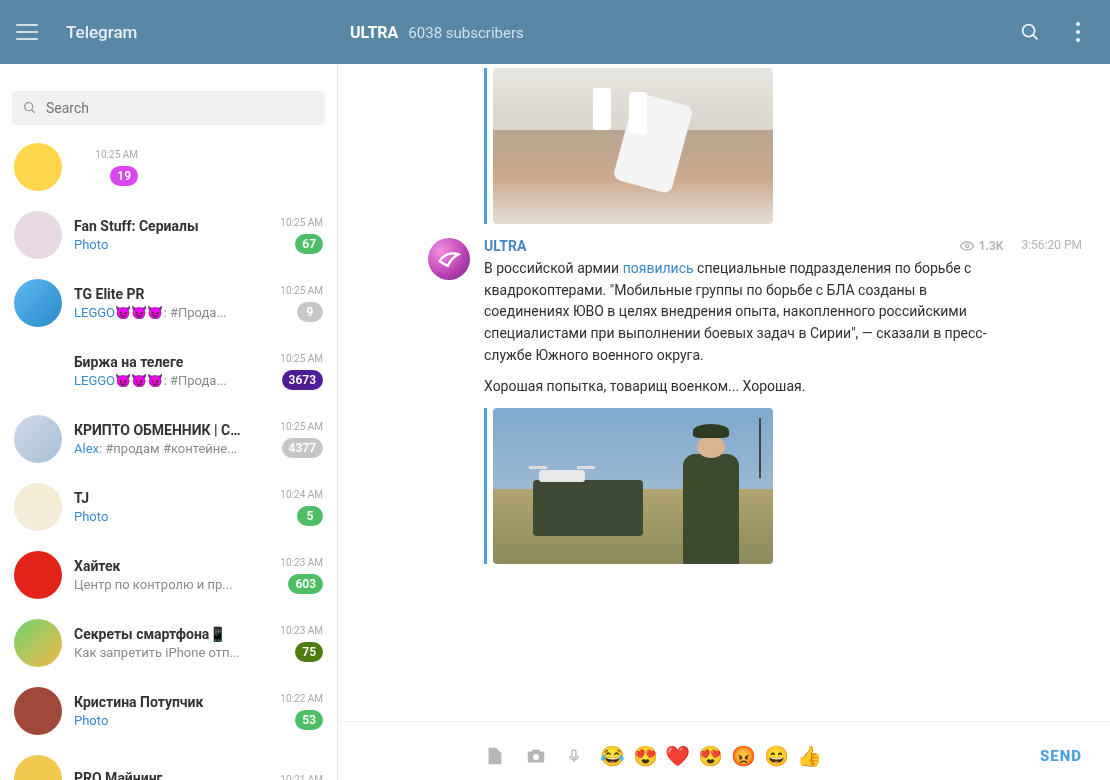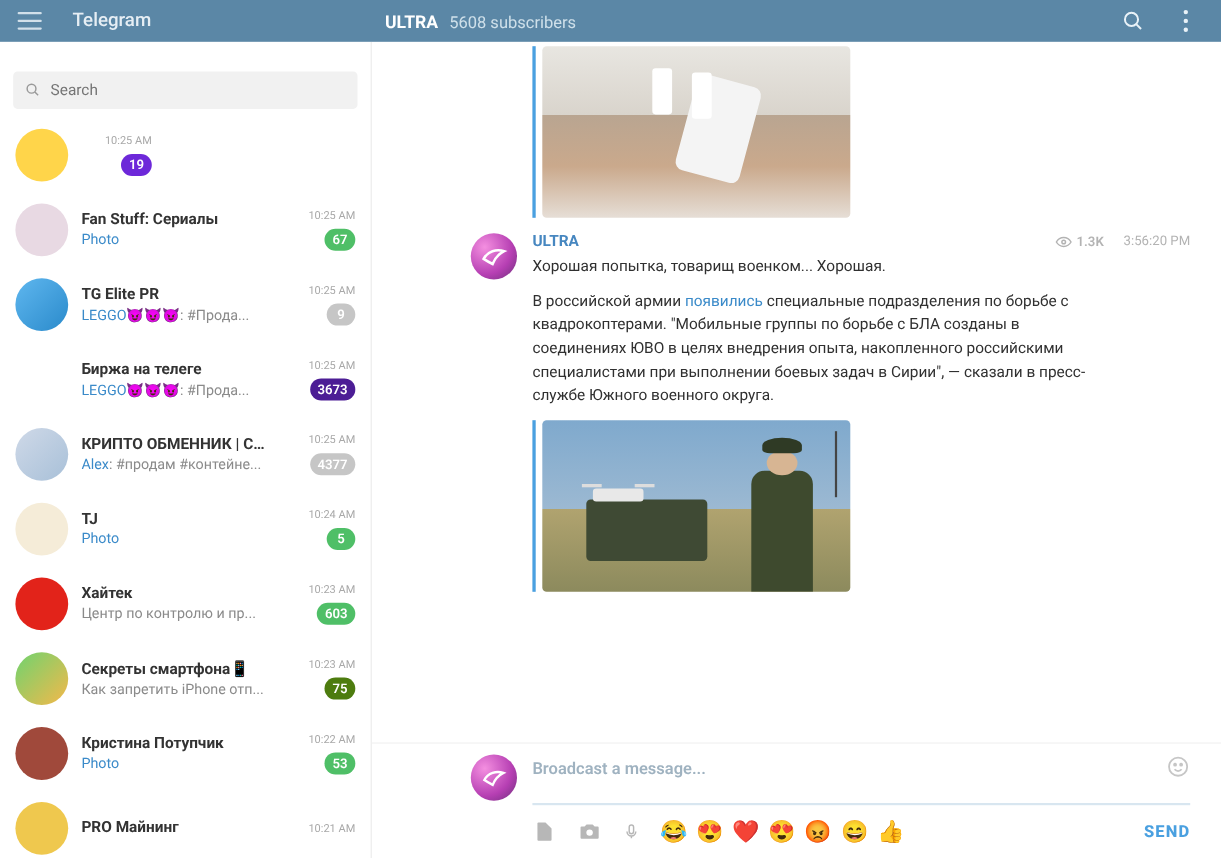--- a/index.html
+++ b/index.html
@@ -1,18 +1,18 @@
 <!DOCTYPE html>
 <html><head>
 <meta charset="utf-8">
 <style>
   *{box-sizing:border-box;margin:0;padding:0;font-family:-apple-system,"Segoe UI",Roboto,Helvetica,Arial,sans-serif}
   body{width:1110px;height:780px;overflow:hidden;background:#fff}
   .app{display:flex;flex-direction:column;height:100%}
-  .topbar{height:38px;background:#5b87a6;display:flex;align-items:center;color:#fff;padding:0 10px;position:relative}
+  .topbar{height:64px;background:#5b87a6;display:flex;align-items:center;color:#fff;padding:0 10px;position:relative}
   .hamburger{width:34px;height:34px;display:flex;flex-direction:column;justify-content:center;gap:5px;padding:0 6px;cursor:pointer}
   .hamburger span{height:2px;background:#d2e0ea;border-radius:1px}
   .brand{margin-left:22px;font-size:17px;font-weight:500;color:#e6eef4}
   .title-wrap{position:absolute;left:350px;display:flex;align-items:baseline;gap:10px}
   .chan-title{font-weight:700;font-size:16px;color:#fff}
   .chan-sub{font-size:15px;color:#cfe0ea}
   .top-actions{margin-left:auto;display:flex;align-items:center;gap:24px;padding-right:10px}
   .icon-btn{width:24px;height:24px;display:flex;align-items:center;justify-content:center;cursor:pointer;color:#e9f2f8}
   .dots{display:flex;flex-direction:column;gap:4px}
   .dots span{width:4px;height:4px;border-radius:50%;background:#e9f2f8}
@@ -84,21 +84,21 @@
 <div class="app">
   <div class="topbar">
     <div class="hamburger">
         <span></span>
         <span></span>
         <span></span>
       </div>
     <div class="brand">Telegram</div>
     <div class="title-wrap">
       <span class="chan-title">ULTRA</span>
-      <span class="chan-sub">5608 subscribers</span>
+      <span class="chan-sub">6038 subscribers</span>
     </div>
     <div class="top-actions">
       <div class="icon-btn">
         <svg width="22" height="22" viewBox="0 0 24 24" fill="none" stroke="currentColor" stroke-width="2">
             <circle cx="10.5" cy="10.5" r="6.5"></circle>
             <line x1="20" y1="20" x2="15.2" y2="15.2"></line>
           </svg>
       </div>
       <div class="icon-btn">
           <div class="dots">
@@ -119,21 +119,21 @@
               <line x1="19" y1="19" x2="14.5" y2="14.5"></line>
             </svg>
           <input placeholder="Search" style="">
         </div>
       </div>
       <div class="chat-list" id="chat-list">
           <div class="chat">
             <div class="avatar" style="background: rgb(255, 213, 74);"></div>
             <div class="chat-right">
               <div class="chat-time">10:25 AM</div>
-              <div class="badge" style="background: #6d28d9;">19</div>
+              <div class="badge" style="background: #d946ef;">19</div>
             </div>
           </div>
           <div class="chat">
             <div class="avatar" style="background: rgb(232, 217, 227);"></div>
             <div class="chat-mid">
               <div class="chat-name">Fan Stuff: Сериалы</div>
               <div class="chat-prev"><span class="hl">Photo</span></div>
             </div>
             <div class="chat-right">
               <div class="chat-time">10:25 AM</div>
@@ -250,54 +250,36 @@
                   <svg width="16" height="16" viewBox="0 0 24 24" fill="none" stroke="#b3b3b3" stroke-width="2">
                       <path d="M2 12s3.5-6 10-6 10 6 10 6-3.5 6-10 6S2 12 2 12z"></path>
                       <circle cx="12" cy="12" r="2.5"></circle>
                     </svg>
                   <span>1.3K</span>
                 </span>
                 <span>3:56:20 PM</span>
               </div>
             </div>
             <div class="msg-text">
+              <p><span>В российской армии </span><span class="link">появились</span><span> специальные подразделения по борьбе с квадрокоптерами. "Мобильные группы по борьбе с БЛА созданы в соединениях ЮВО в целях внедрения опыта, накопленного российскими специалистами при выполнении боевых задач в Сирии", — сказали в пресс-службе Южного военного округа.</span></p>
               <p>Хорошая попытка, товарищ военком... Хорошая.</p>
-              <p><span>В российской армии </span><span class="link">появились</span><span> специальные подразделения по борьбе с квадрокоптерами. "Мобильные группы по борьбе с БЛА созданы в соединениях ЮВО в целях внедрения опыта, накопленного российскими специалистами при выполнении боевых задач в Сирии", — сказали в пресс-службе Южного военного округа.</span></p>
             </div>
             <div class="media">
               <div class="media-img img2">
                 <div class="truck"></div>
                   <div class="drone"></div>
                   <div class="antenna"></div>
                   <div class="soldier"></div>
               </div>
             </div>
           </div>
         </div>
       </div>
 
       <div class="composer">
-        <div class="comp-row1">
-          <div class="comp-avatar">
-            <svg width="26" height="26" viewBox="0 0 24 24" fill="none" stroke="#fff" stroke-width="2">
-                <path d="M4 14c3-6 10-8 16-6-4 2-7 5-9 10-2-1-4-2-7-4z"></path>
-              </svg>
-          </div>
-          <div class="comp-input-wrap">
-            <input class="comp-input" placeholder="Broadcast a message..." style="">
-            <div class="smiley">
-              <svg width="22" height="22" viewBox="0 0 24 24" fill="none" stroke="#c6c6c6" stroke-width="1.8">
-                  <circle cx="12" cy="12" r="9"></circle>
-                  <circle cx="9" cy="10" r="1" fill="#c6c6c6"></circle>
-                  <circle cx="15" cy="10" r="1" fill="#c6c6c6"></circle>
-                  <path d="M8.5 14.5c1 1.2 2.2 1.8 3.5 1.8s2.5-.6 3.5-1.8"></path>
-                </svg>
-            </div>
-          </div>
-        </div>
         <div class="comp-row2">
           <div class="tool">
               <svg width="22" height="22" viewBox="0 0 24 24" fill="#b7b7b7">
                 <path d="M13 3H6a1 1 0 0 0-1 1v16a1 1 0 0 0 1 1h12a1 1 0 0 0 1-1V9l-6-6z"></path>
               </svg>
             </div>
           <div class="tool">
               <svg width="24" height="22" viewBox="0 0 24 24" fill="#b7b7b7">
                 <path d="M4 7h3l2-2h6l2 2h3a1 1 0 0 1 1 1v10a1 1 0 0 1-1 1H4a1 1 0 0 1-1-1V8a1 1 0 0 1 1-1z"></path>
                 <circle cx="12" cy="13" r="3.2" fill="#fff"></circle>

